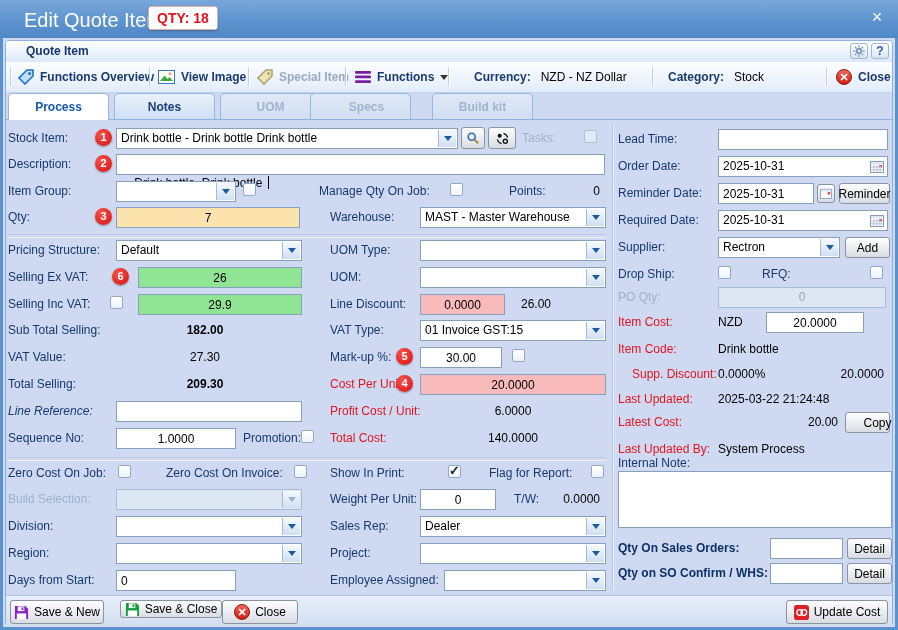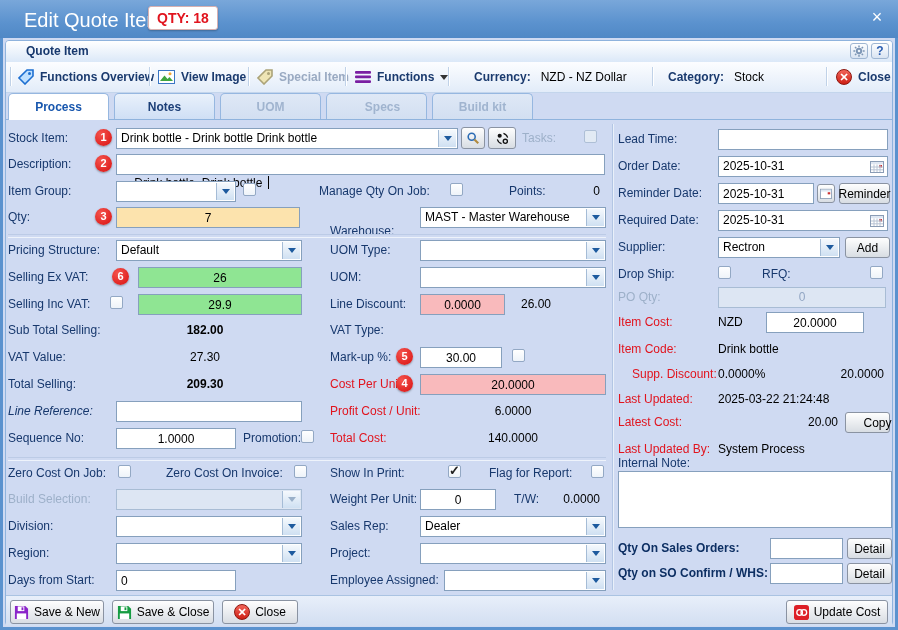--- a/index.html
+++ b/index.html
@@ -154,21 +154,21 @@
   <div class="tsep" style="left:826px;"></div>
   <div class="titem" style="left:836px;">
     <span class="xcirc">✕</span>
     <span class="t">Close</span>
   </div>
 
   <div class="tabline"></div>
   <div class="tab active" style="left:8px;">Process</div>
   <div class="tab" style="left:114px;">Notes</div>
   <div class="tab disabled" style="left:220px;">UOM</div>
-  <div class="tab disabled" style="left:326px;padding-left:12px;">Specs</div>
+  <div class="tab disabled" style="left:310px;padding-left:12px;">Specs</div>
   <div class="tab disabled" style="left:432px;">Build kit</div>
 
   <div class="sep-v"></div>
 
   <div class="l" style="left:8px;top:131px;">Stock Item:</div>
   <div class="bdg" style="left:95px;top:129px;">1</div>
   <div class="f" style="left:116px;top:128px;width:342px;">
     <span>Drink bottle - Drink bottle Drink bottle</span>
     <span class="dd">
         <i></i>
@@ -209,21 +209,21 @@
     </div>
   <div class="cb" style="left:243px;top:183px;"></div>
   <div class="l" style="left:319px;top:184px;">Manage Qty On Job:</div>
   <div class="cb" style="left:450px;top:183px;"></div>
   <div class="l" style="left:509px;top:184px;">Points:</div>
   <div class="v rt" style="left:560px;top:184px;width:40px;">0</div>
 
   <div class="l" style="left:8px;top:210px;">Qty:</div>
   <div class="bdg" style="left:95px;top:208px;">3</div>
   <input class="f orange ctr" style="left: 116px; top: 207px; width: 184px;" value="7">
-  <div class="l" style="left:330px;top:210px;margin-top:14px;">Warehouse:</div>
+  <div class="l" style="left:330px;top:210px;">Warehouse:</div>
   <div class="f" style="left:420px;top:207px;width:186px;">
     <span>MAST - Master Warehouse</span>
     <span class="dd">
         <i></i>
       </span>
   </div>
 
   <div class="sep-h" style="top:234px;"></div>
 
   <div class="l" style="left:8px;top:243px;">Pricing Structure:</div>
@@ -253,20 +253,26 @@
   <div class="l" style="left:8px;top:297px;">Selling Inc VAT:</div>
   <div class="cb" style="left:110px;top:296px;"></div>
   <input class="f green ctr" style="left: 138px; top: 294px; width: 164px;" value="29.9">
   <div class="l" style="left:330px;top:297px;">Line Discount:</div>
   <input class="f pink ctr" style="left: 420px; top: 294px; width: 85px;" value="0.0000">
   <div class="v ctr" style="left:505px;top:297px;width:62px;">26.00</div>
 
   <div class="l" style="left:8px;top:323px;">Sub Total Selling:</div>
   <div class="v b ctr" style="left:120px;top:323px;width:170px;">182.00</div>
   <div class="l" style="left:330px;top:323px;">VAT Type:</div>
+  <div class="f" style="left:420px;top:320px;width:186px;">
+    <span>01 Invoice GST:15</span>
+    <span class="dd">
+        <i></i>
+      </span>
+  </div>
 
   <div class="l" style="left:8px;top:350px;text-align:right;">VAT Value:</div>
   <div class="v ctr" style="left:120px;top:350px;width:170px;">27.30</div>
   <div class="l" style="left:330px;top:350px;">Mark-up %:</div>
   <div class="bdg" style="left:396px;top:348px;">5</div>
   <input class="f ctr" style="left: 420px; top: 347px; width: 82px;" value="30.00">
   <div class="cb" style="left:512px;top:349px;"></div>
 
   <div class="l" style="left:8px;top:377px;">Total Selling:</div>
   <div class="v b ctr" style="left:120px;top:377px;width:170px;">209.30</div>
@@ -452,21 +458,21 @@
     <span class="ic">
         <svg width="15" height="15" viewBox="0 0 16 16">
           <path d="M1 1 h11 l3 3 v11 h-14 z" fill="#8a24c9"></path>
           <rect x="4" y="1.5" width="7" height="5" fill="#fff"></rect>
           <rect x="8" y="2.5" width="2" height="3" fill="#8a24c9"></rect>
           <rect x="3" y="9" width="10" height="6" fill="#fff"></rect>
         </svg>
       </span>
     <span>Save &amp; New</span>
   </div>
-  <div class="btn" style="left:112px;top:600px;width:102px;height:24px;">
+  <div class="btn" style="left:120px;top:600px;width:102px;height:18px;">
     <span class="ic">
         <svg width="15" height="15" viewBox="0 0 16 16">
           <path d="M1 1 h11 l3 3 v11 h-14 z" fill="#169c42"></path>
           <rect x="4" y="1.5" width="7" height="5" fill="#fff"></rect>
           <rect x="8" y="2.5" width="2" height="3" fill="#169c42"></rect>
           <rect x="3" y="9" width="10" height="6" fill="#fff"></rect>
         </svg>
       </span>
     <span>Save &amp; Close</span>
   </div>

